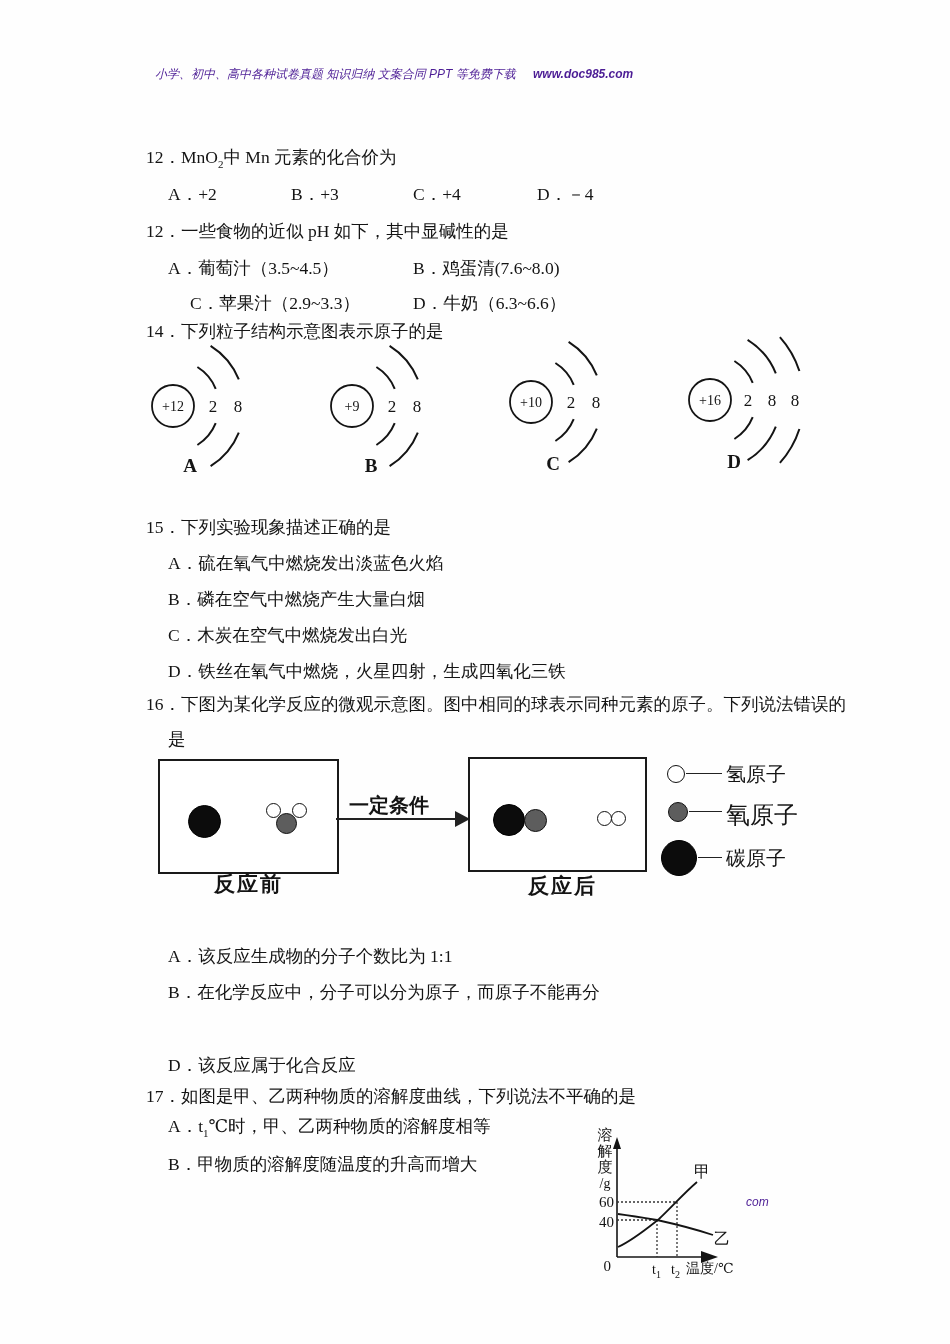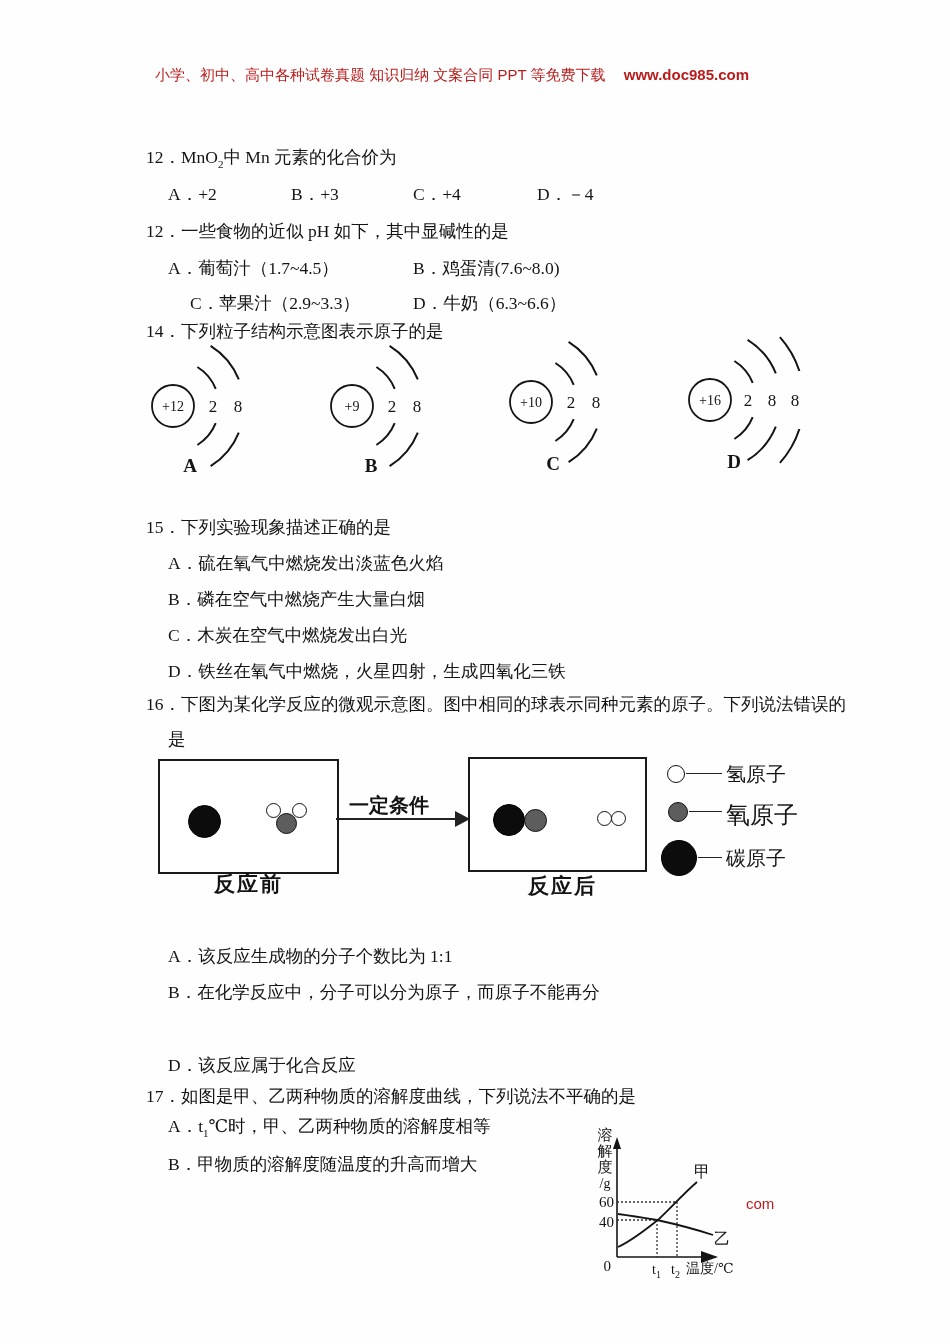--- a/index.html
+++ b/index.html
@@ -1,20 +1,20 @@
 <!DOCTYPE html>
 <html><head>
 <meta charset="utf-8">
 <style>
   html,body{margin:0;padding:0;background:#888;}
   #page{position:relative;width:950px;height:1344px;background:#fefefe;overflow:hidden;
         font-family:"Liberation Serif","DejaVu Serif",serif;color:#141414;}
   .abs{position:absolute;white-space:nowrap;}
   .txt{font-size:17.5px;line-height:20px;}
-  .hdr{font-family:"Liberation Sans","DejaVu Sans",sans-serif;font-size:15px;color:#b91c1c;}
+  .hdr{font-family:"Liberation Sans","DejaVu Sans",sans-serif;font-size:12px;color:#4c1d95;font-style:italic;}
   .hdr b{font-weight:700;}
   sub{font-size:11px;}
   .box{position:absolute;border:2px solid #1a1a1a;background:#fff;}
   .circle{position:absolute;border-radius:50%;box-sizing:border-box;}
   .c-black{background:#0c0c0c;border:1px solid #000;}
   .c-gray{background:#5d5d5d;border:1.5px solid #111;}
   .c-white{background:#fff;border:1.7px solid #111;}
   .legline{position:absolute;height:0;border-top:1.6px solid #222;}
   .arrowline{position:absolute;height:2px;background:#222;}
   .arrowhead{position:absolute;width:0;height:0;border-top:8px solid transparent;
@@ -37,21 +37,21 @@
 
   <div class="abs txt" style="left:146px;top:147px;">
     <span>12．</span><span>MnO</span><sub>2</sub><span>中 Mn 元素的化合价为</span>
   </div>
   <span class="abs txt" style="left:168px;top:184px;">A．+2</span>
   <span class="abs txt" style="left:291px;top:184px;">B．+3</span>
   <span class="abs txt" style="left:413px;top:184px;">C．+4</span>
   <span class="abs txt" style="left:537px;top:184px;">D．－4</span>
 
   <span class="abs txt" style="left:146px;top:221px;">12．一些食物的近似 pH 如下，其中显碱性的是</span>
-  <span class="abs txt" style="left:168px;top:258px;">A．葡萄汁（1.7~4.5）</span>
+  <span class="abs txt" style="left:168px;top:258px;">A．葡萄汁（3.5~4.5）</span>
   <span class="abs txt" style="left:413px;top:258px;">B．鸡蛋清(7.6~8.0)</span>
   <span class="abs txt" style="left:168px;top:293px;margin-left:22px;">C．苹果汁（2.9~3.3）</span>
   <span class="abs txt" style="left:413px;top:293px;">D．牛奶（6.3~6.6）</span>
 
   <span class="abs txt" style="left:146px;top:321px;">14．下列粒子结构示意图表示原子的是</span>
 
   <svg class="abs" style="left:145px;top:338px;" width="160" height="140">
     <circle cx="28" cy="68" r="21" fill="none" stroke="#141414" stroke-width="1.8"></circle>
     <text x="28" y="73" text-anchor="middle" font-size="14">+12</text>
     <path d="M 52.4 29.0 A 46 46 0 0 1 70.7 50.8" fill="none" stroke="#141414" stroke-width="2"></path>

